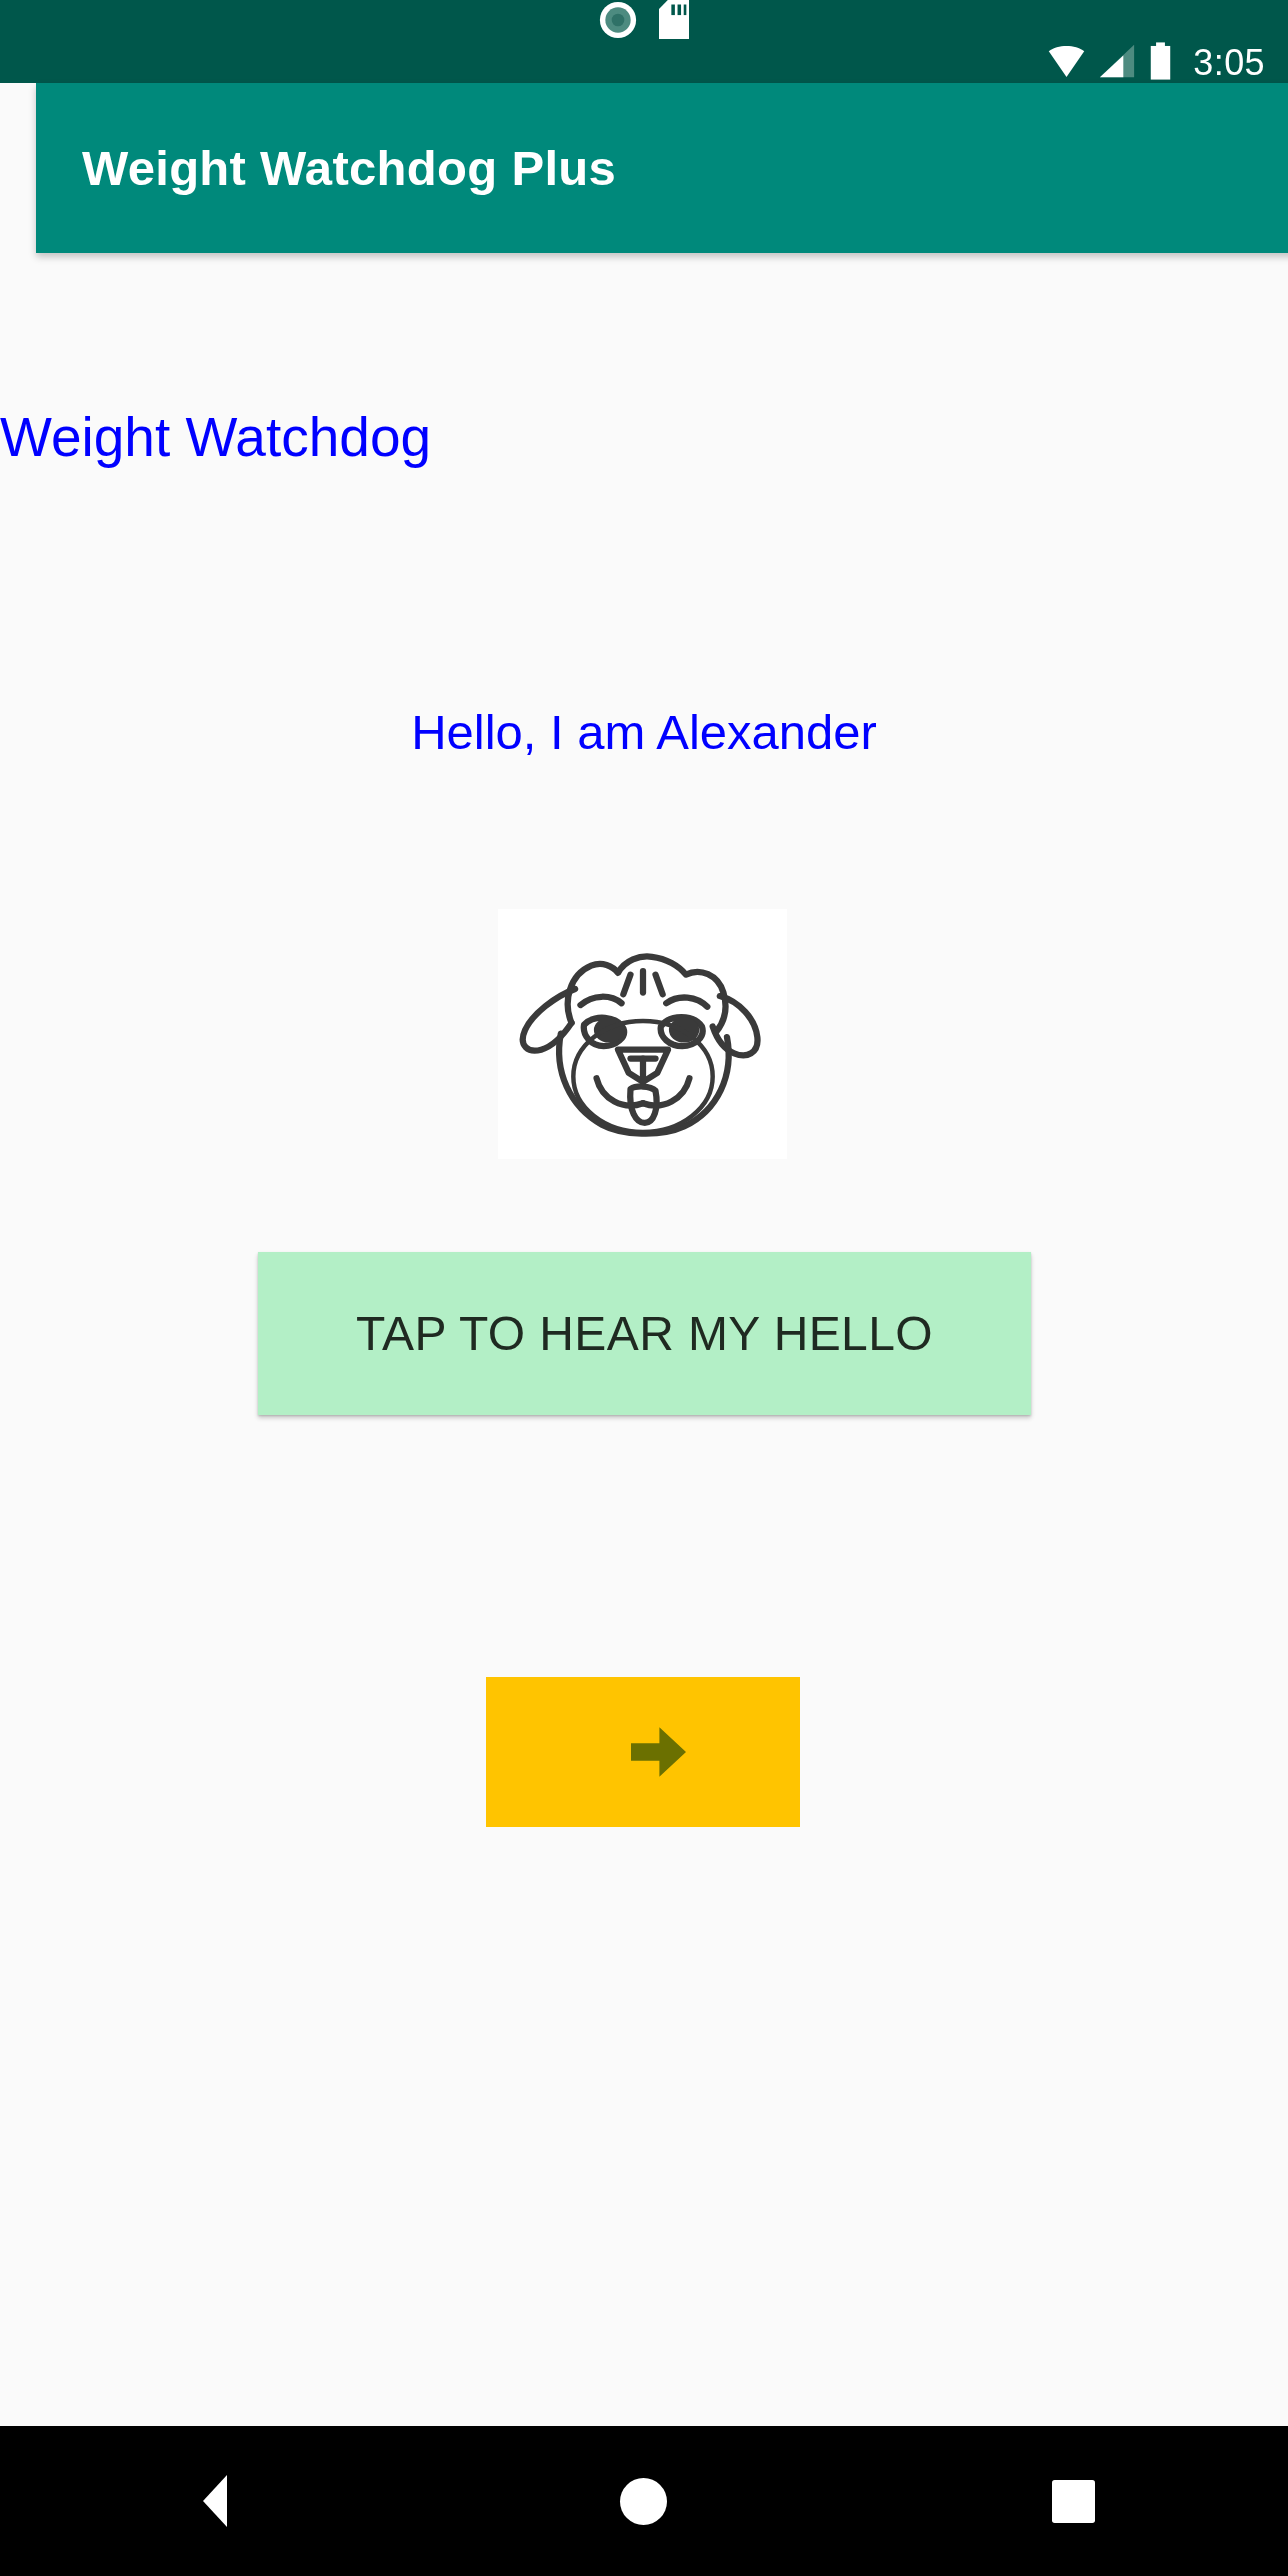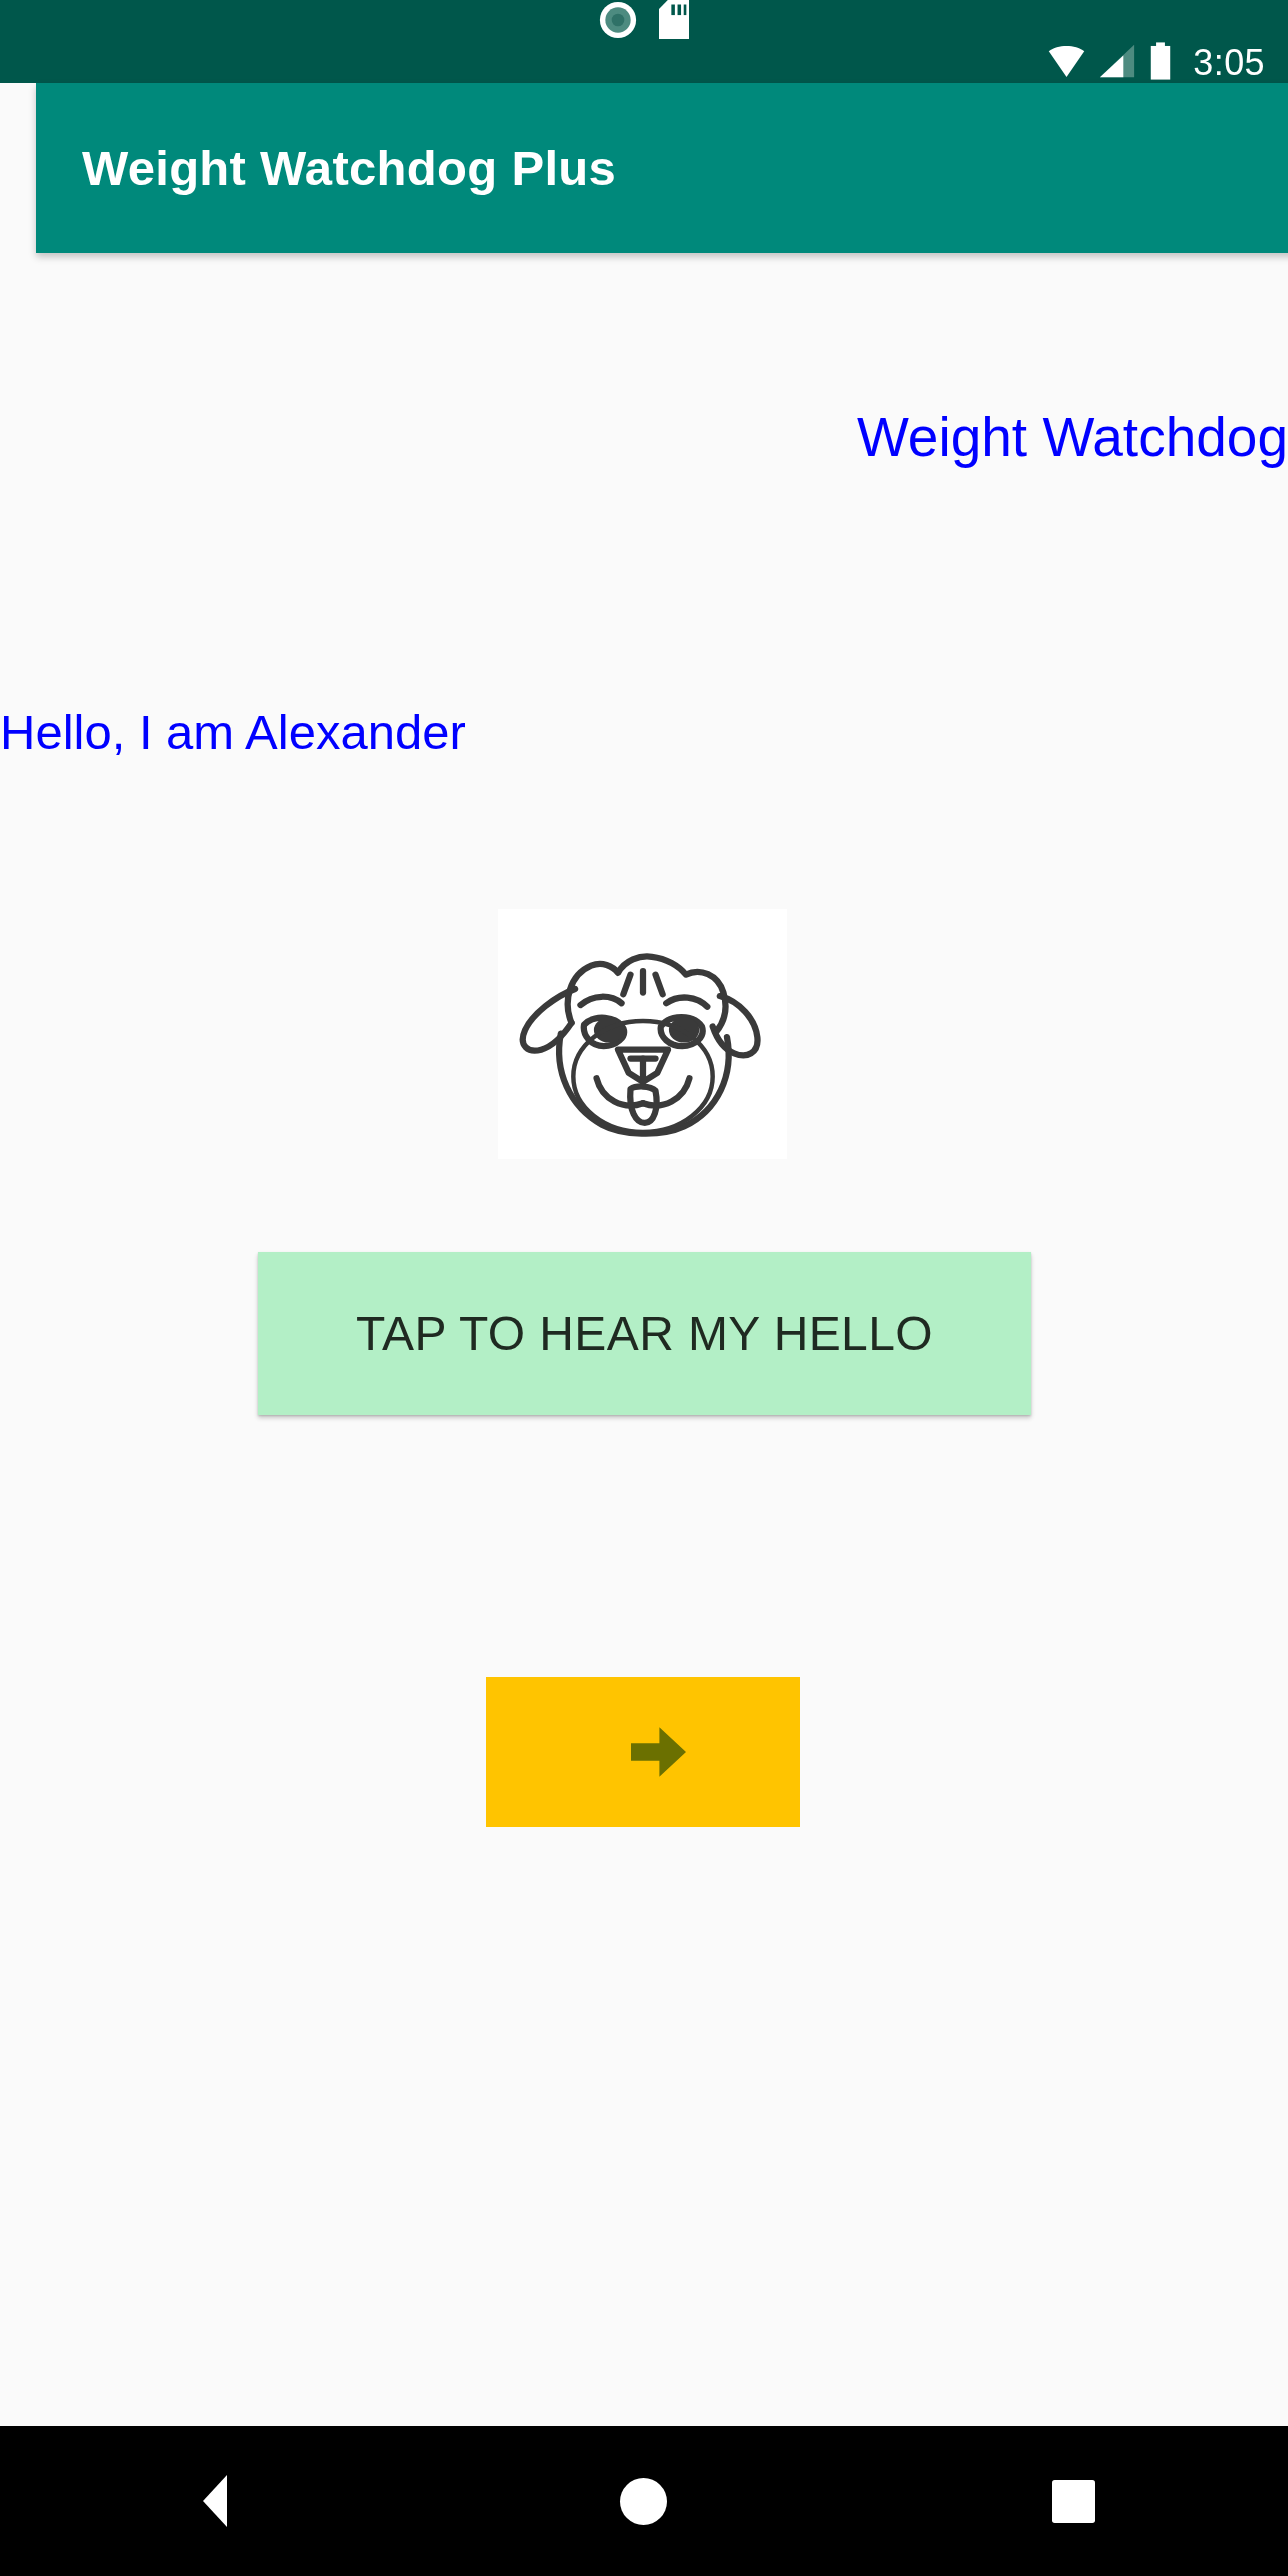--- a/index.html
+++ b/index.html
@@ -63,30 +63,31 @@
   .content {
     position:absolute;
     top:253px; left:0;
     width:1288px; height:2173px;
     background:#fafafa;
   }
 
   .heading-main {
     position:absolute;
     top:157px; left:0; width:1288px;
-    text-align:right;
+    text-align:left;
     color:#0000ff;
     font-size:55px;
     line-height:1;
     white-space:nowrap;
   }
 
   .heading-sub {
     position:absolute;
     top:455px; left:0; width:1288px;
+    text-align:center;
     color:#0000ff;
     font-size:49px;
     line-height:1;
     white-space:nowrap;
   }
 
   
   .dog-image-box {
     position:absolute;
     top:656px;

